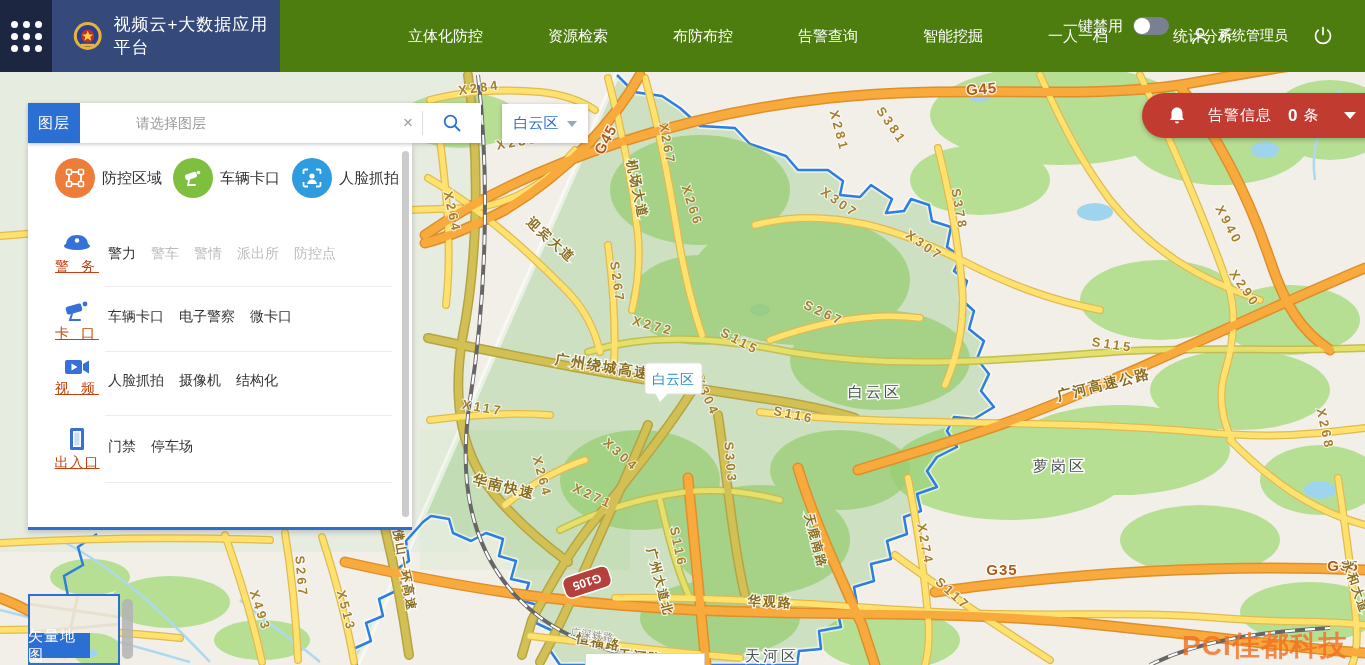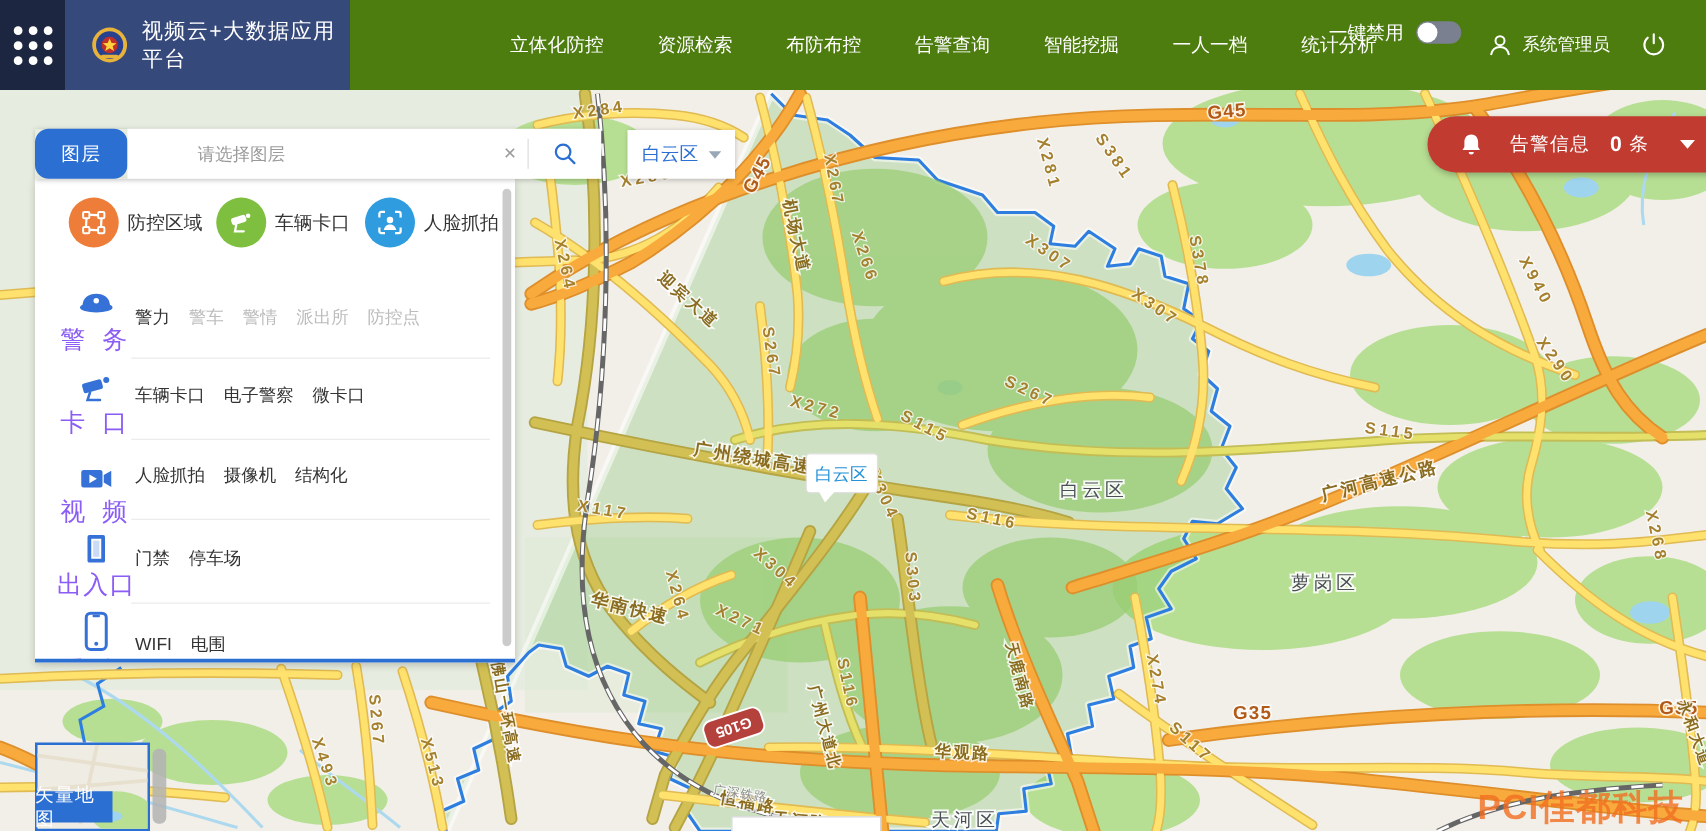--- a/index.html
+++ b/index.html
@@ -7,58 +7,58 @@
   #stage { position:relative; width:1365px; height:665px; overflow:hidden; }
 
   
   #topbar { position:absolute; left:0; top:0; width:1365px; height:72px; background:#4d7c0f; z-index:40; }
   #grid-block { position:absolute; left:0; top:0; width:52px; height:72px; background:#1d2640; display:flex; align-items:center; justify-content:center; cursor:pointer; }
   .dotgrid { display:grid; grid-template-columns:repeat(3,7px); grid-gap:5px; }
   .dotgrid i { width:7px; height:7px; border-radius:50%; background:#fff; }
   #brand { position:absolute; left:52px; top:0; width:228px; height:72px; background:#36497b; display:flex; align-items:center; }
   #brand svg { margin-left:20px; }
   #brand-title { color:#fff; font-size:17px; margin-left:10px; letter-spacing:1px; }
-  #mainmenu { position:absolute; left:408px; top:0; height:72px; display:flex; align-items:center; gap:43px; }
+  #mainmenu { position:absolute; left:408px; top:0; height:72px; display:flex; align-items:center; gap:65px; }
   .menu-item { color:#fff; font-size:15px; cursor:pointer; white-space:nowrap; }
   #quick-disable { position:absolute; left:1063px; top:0; height:52px; display:flex; align-items:center; gap:10px; color:#fff; font-size:15px; }
   #toggle { width:36px; height:18px; border-radius:9px; background:#7b8090; position:relative; cursor:pointer; }
   #toggle .knob { position:absolute; left:1px; top:1px; width:16px; height:16px; border-radius:50%; background:#fff; }
   #userbox { position:absolute; left:1190px; top:0; height:72px; display:flex; align-items:center; gap:8px; color:#fff; font-size:14px; cursor:pointer; }
   #powerbox { position:absolute; left:1312px; top:0; height:72px; display:flex; align-items:center; cursor:pointer; }
 
   
   #map { position:absolute; left:0; top:72px; width:1365px; height:593px; z-index:1; }
   text { font-family:"Liberation Sans","DejaVu Sans",sans-serif; }
   .rc { font-size:13px; font-weight:bold; fill:#a5812e; letter-spacing:3px; text-anchor:middle; paint-order:stroke; stroke:#ffffff; stroke-width:2px; stroke-opacity:.75; }
   .hw { font-size:15px; font-weight:bold; fill:#b25a17; letter-spacing:1px; text-anchor:middle; paint-order:stroke; stroke:#fff; stroke-width:2.5px; stroke-opacity:.85; }
   .rn { font-size:13px; font-weight:bold; fill:#8a6c20; letter-spacing:2px; text-anchor:middle; paint-order:stroke; stroke:#fff; stroke-width:2.5px; stroke-opacity:.8; }
   .dn { font-size:15px; fill:#4a5055; letter-spacing:3px; text-anchor:middle; paint-order:stroke; stroke:#fff; stroke-width:3px; stroke-opacity:.9; }
   .rl { font-size:10px; fill:#8d8d8d; letter-spacing:1px; text-anchor:middle; paint-order:stroke; stroke:#fff; stroke-width:2px; stroke-opacity:.7; }
   .tooltip-text { font-size:14px; fill:#2592d8; text-anchor:middle; }
 
   
   #layer-header { position:absolute; left:28px; top:103px; width:453px; height:40px; display:flex; z-index:30; box-shadow:0 1px 4px rgba(0,0,0,.25); }
-  #layer-tab { width:74px; background:#2b6fd3; color:#fff; font-size:15px; display:flex; align-items:center; justify-content:center; letter-spacing:1px; cursor:pointer;border-radius:11px; }
+  #layer-tab { width:52px; background:#2b6fd3; color:#fff; font-size:15px; display:flex; align-items:center; justify-content:center; letter-spacing:1px; cursor:pointer; }
   #layer-search { flex:1; background:#fff; display:flex; align-items:center; position:relative; }
   #layer-search input { border:none; outline:none; flex:1; font-size:14px; color:#333; padding-left:20px; font-family:inherit;margin-left:36px; }
   #layer-search input::placeholder { color:#9a9a9a; }
   #clear-x { color:#9b9b9b; font-size:17px; width:28px; text-align:center; cursor:pointer; }
   #search-divider { width:1px; height:24px; background:#ddd; }
   #search-btn { width:58px; display:flex; align-items:center; justify-content:center; cursor:pointer; }
   #district-select { position:absolute; left:502px; top:104px; width:86px; height:39px; background:#fff; z-index:30; display:flex; align-items:center; justify-content:center; gap:8px; box-shadow:0 1px 4px rgba(0,0,0,.25); cursor:pointer; }
   #district-select span { color:#2b6fd3; font-size:15px; }
   .caret { width:0; height:0; border-left:5px solid transparent; border-right:5px solid transparent; border-top:6px solid #9aa7b6; }
 
   #layer-body { position:absolute; left:28px; top:143px; width:384px; height:387px; background:#fff; z-index:29; overflow:hidden; border-bottom:3px solid #2b6fd3; box-shadow:0 2px 6px rgba(0,0,0,.2); }
   .quick-item { position:absolute; top:13px; height:44px; display:flex; align-items:center; gap:7px; cursor:pointer; }
   .quick-circle { width:40px; height:40px; border-radius:50%; display:flex; align-items:center; justify-content:center; }
   .quick-label { font-size:15px; color:#333; }
   .cat-row { position:absolute; left:0; width:384px; }
   .cat-icon-col { position:absolute; left:18px; top:4px; width:62px; display:flex; flex-direction:column; align-items:center; gap:2px; }
-  .cat-name { color:#8b5cf6; font-size:20px; letter-spacing:4px; white-space:nowrap; }
+  .cat-name { color:#c2410c; font-size:14px; letter-spacing:4px; white-space:nowrap;text-decoration:underline; }
   .cat-items { position:absolute; left:80px; display:flex; gap:15px; }
   .item { font-size:14px; color:#333; cursor:pointer; white-space:nowrap; }
   .item.dim { color:#bcbcbc; }
   .row-div { position:absolute; left:77px; right:20px; bottom:0; height:1px; background:#ececec; }
   #panel-scrollbar { position:absolute; right:3px; top:8px; width:7px; height:366px; background:#cbcbcb; border-radius:4px; }
 
   
   #alarm { position:absolute; left:1142px; top:93px; width:240px; height:45px; background:#c23b31; border-radius:24px 0 0 24px; z-index:28; display:flex; align-items:center; color:#fff; cursor:pointer; box-shadow:0 2px 5px rgba(0,0,0,.25); }
   #alarm .bell { margin-left:26px; }
   #alarm .al-label { font-size:15px; margin-left:22px; letter-spacing:1px; }
@@ -465,21 +465,21 @@
       </div>
       <div class="cat-items" style="top:21px">
         <span class="item">车辆卡口</span>
         <span class="item">电子警察</span>
         <span class="item">微卡口</span>
       </div>
       <div class="row-div"></div>
     </div>
 
     <div class="cat-row" style="top:209px;height:64px">
-      <div class="cat-icon-col" style="top:20px">
+      <div class="cat-icon-col" style="top:4px">
         <svg width="30" height="22" viewBox="0 0 30 22">
           <rect x="3" y="4" width="17" height="14" rx="2" fill="#3571d6"></rect>
           <polygon points="21,8 27,4.5 27,17.5 21,14" fill="#3571d6"></polygon>
           <polygon points="9.5,7.5 15.5,11 9.5,14.5" fill="#fff"></polygon>
         </svg>
         <span class="cat-name">视 频</span>
       </div>
       <div class="cat-items" style="top:20px">
         <span class="item">人脸抓拍</span>
         <span class="item">摄像机</span>
@@ -497,34 +497,20 @@
         </svg>
         <span class="cat-name" style="letter-spacing:1px">出入口</span>
       </div>
       <div class="cat-items" style="top:22px">
         <span class="item">门禁</span>
         <span class="item">停车场</span>
       </div>
       <div class="row-div"></div>
     </div>
 
-    <div class="cat-row" style="top:340px;height:60px">
-      <div class="cat-icon-col" style="top:6px">
-        <svg width="22" height="32" viewBox="0 0 22 32">
-          <rect x="3" y="1.5" width="16" height="29" rx="3.5" fill="none" stroke="#3571d6" stroke-width="2.4"></rect>
-          <rect x="8" y="2.8" width="6" height="2" rx="1" fill="#3571d6"></rect>
-          <circle cx="11" cy="26" r="1.6" fill="#3571d6"></circle>
-        </svg>
-        <span class="cat-name">手 机</span>
-      </div>
-      <div class="cat-items" style="top:24px">
-        <span class="item">WIFI</span>
-        <span class="item">电围</span>
-      </div>
-    </div>
 
     <div id="panel-scrollbar"></div>
   </div>
 
   <div id="alarm">
     <svg class="bell" width="18" height="19" viewBox="0 0 18 19">
       <path d="M9,1.5 C5.7,1.5 3.5,4 3.5,7.5 L3.5,11.5 L2,14 L16,14 L14.5,11.5 L14.5,7.5 C14.5,4 12.3,1.5 9,1.5 Z" fill="#fff"></path>
       <path d="M7,15.5 A2,2 0 0 0 11,15.5 Z" fill="#fff"></path>
     </svg>
     <span class="al-label">告警信息</span>

